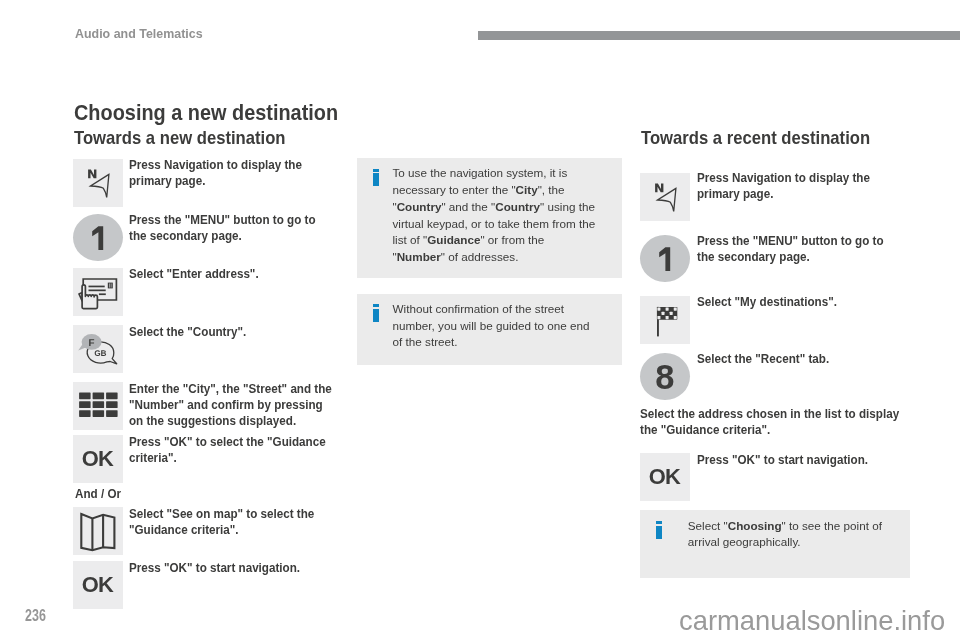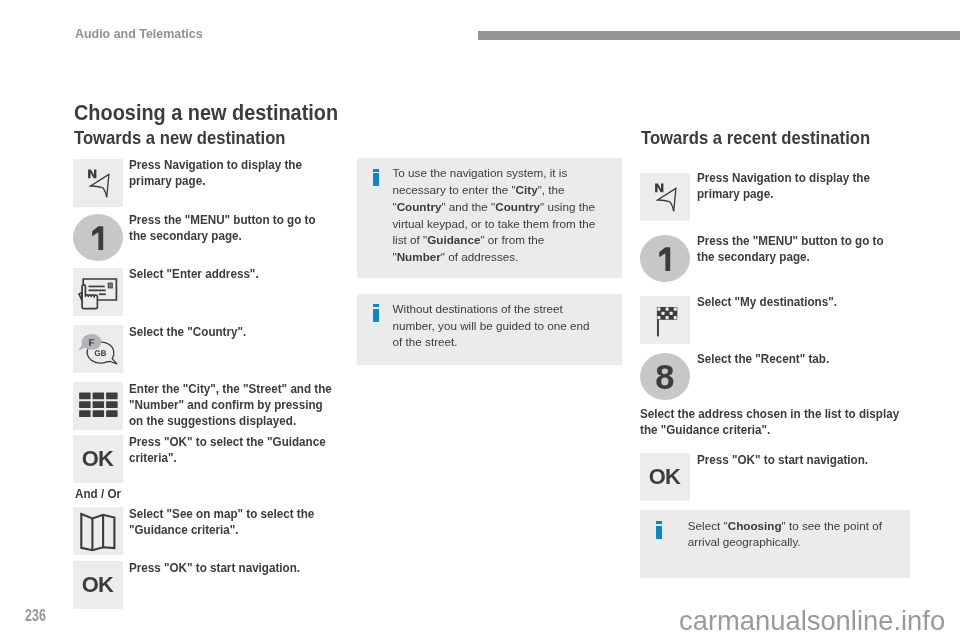--- a/index.html
+++ b/index.html
@@ -157,21 +157,21 @@
 
   <div class="info" style="left:356.5px; top:158px; width:265.2px; height:120.1px;">
     <span class="idot"></span>
     <span class="ibar"></span>
     <p style="left:36px; top:7.3px; width:205px;">To use the navigation system, it is necessary to enter the "<b>City</b>", the "<b>Country</b>" and the "<b>Country</b>" using the virtual keypad, or to take them from the list of "<b>Guidance</b>" or from the "<b>Number</b>" of addresses.</p>
   </div>
 
   <div class="info" style="left:356.6px; top:293.5px; width:265.2px; height:71.8px;">
     <span class="idot"></span>
     <span class="ibar"></span>
-    <p style="left:36px; top:7.3px; width:205px;">Without destinations of the street number, you will be guided to one end of the street.</p>
+    <p style="left:36px; top:7.3px; width:205px;">Without confirmation of the street number, you will be guided to one end of the street.</p>
   </div>
 
   <div class="icon-box" style="left:640px; top:173px;">
     <svg viewBox="0 0 50 47" width="50" height="47">
       <path d="M15.1 10.6 H17.9 L21.0 16.0 V10.6 H23.4 V19.3 H20.7 L17.5 13.7 V19.3 H15.1 Z" fill="#3c3c3b"></path>
       <path d="M35.9 15.4 L17.6 27.0 Q27.0 27.3 30.4 29.3 Q32.8 32.8 33.7 38.4 Z" fill="none" stroke="#3c3c3b" stroke-width="1.3" stroke-linejoin="miter"></path>
     </svg>
   </div>
   <div class="step-text" style="left:696.6px; top:171.3px; width:218px;">Press Navigation to display the primary page.</div>
 

